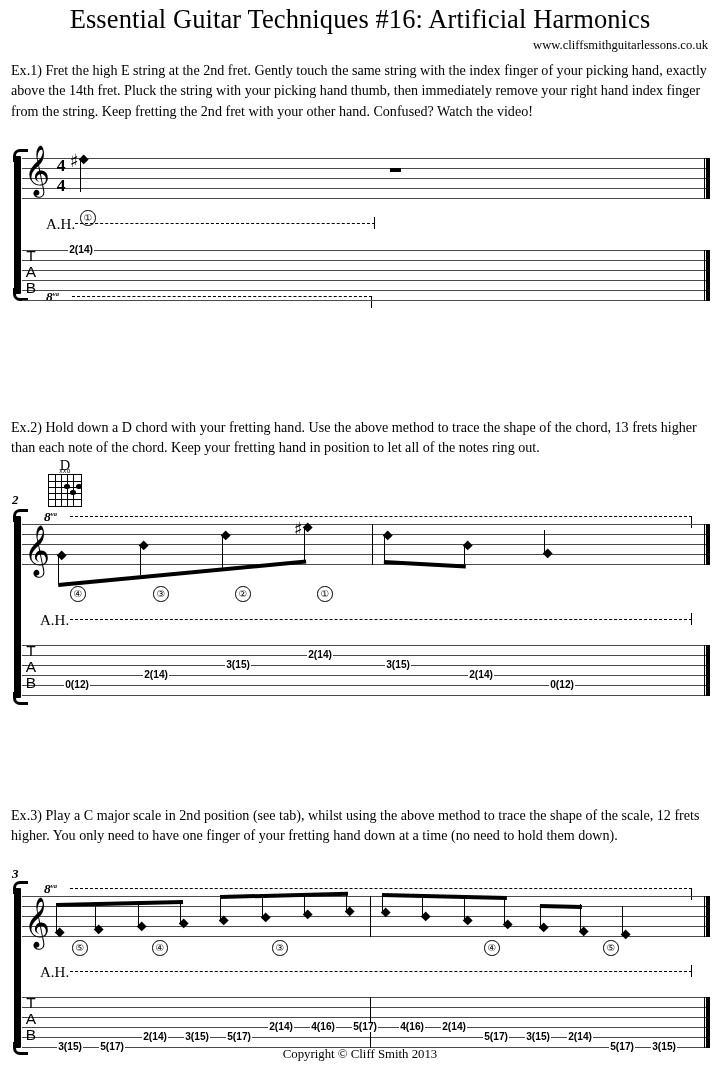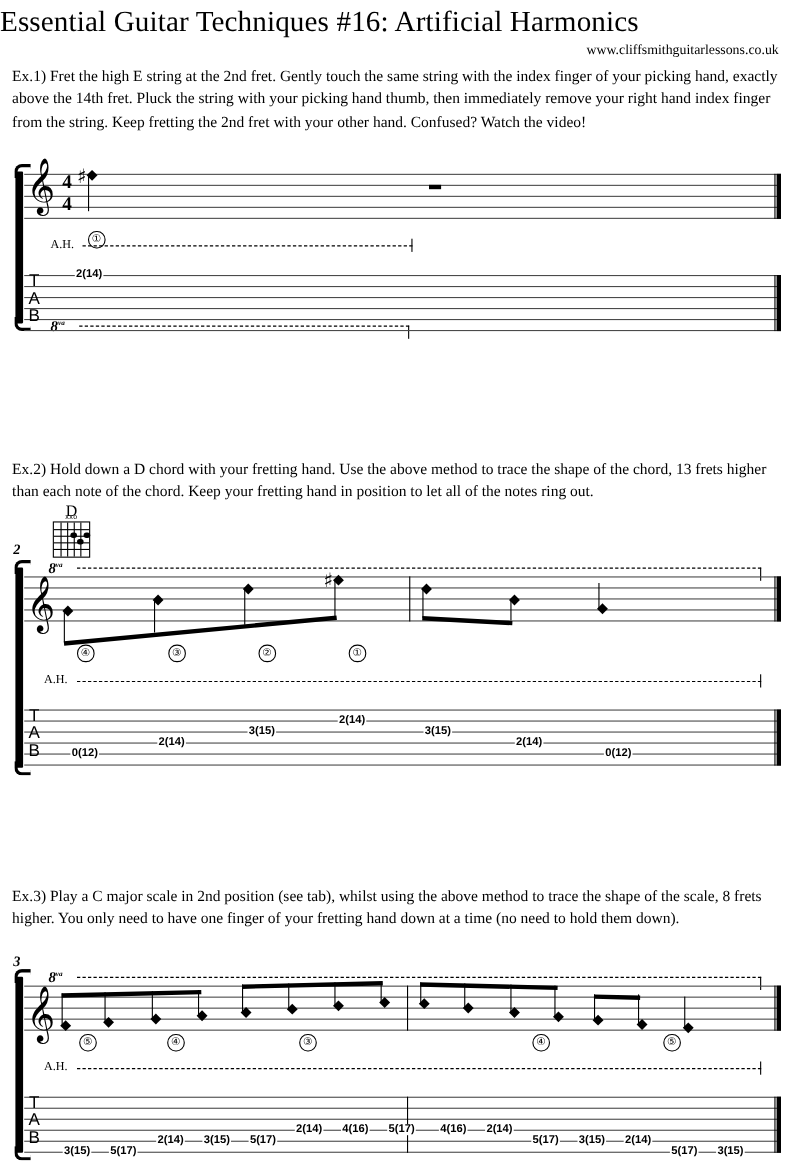--- a/index.html
+++ b/index.html
@@ -4,21 +4,21 @@
 <style>
   html,body{margin:0;padding:0;background:#ffffff;}
   body{
     width:720px;height:1068px;position:relative;overflow:hidden;
     font-family:"Liberation Serif","DejaVu Serif",serif;color:#000;
   }
   .page{position:absolute;inset:0;}
 
   
   .title{
-    position:absolute;left:0;right:0;top:4px;text-align:left;
+    position:absolute;left:0;right:0;top:4px;text-align:center;
     font-size:26.5px;letter-spacing:.1px;white-space:nowrap;
   }
   .website{
     position:absolute;right:12px;top:38px;font-size:12.6px;
   }
 
   
   .instr{
     position:absolute;left:11px;width:700px;
     font-size:14.1px;line-height:20.3px;text-align:left;
@@ -70,21 +70,21 @@
     position:absolute;font-style:italic;font-weight:bold;font-size:13.5px;
     font-family:"Liberation Serif",serif;
   }
   .ottava-label sup{font-size:6.5px;font-style:italic;font-weight:bold;}
   .ottava-line{
     position:absolute;height:0;border-top:1.4px dashed #000;
   }
   .ottava-end{position:absolute;width:1.4px;background:#000;}
 
   
-  .ah-label{position:absolute;font-size:11px;font-family:"Liberation Serif",serif;}
+  .ah-label{position:absolute;font-size:15px;font-family:"Liberation Serif",serif;}
   .ah-line{position:absolute;height:0;border-top:1.3px dashed #000;}
   .ah-end{position:absolute;width:1.4px;background:#000;}
 
   
   .nh{
     position:absolute;width:7.4px;height:7.4px;background:#000;
     transform:rotate(45deg);
   }
   .stem{position:absolute;width:1.3px;background:#000;}
   .beam{position:absolute;height:4.3px;background:#000;transform-origin:0 0;}
@@ -275,21 +275,21 @@
         <div class="fret" style="left: 363px; top: 15px;">3(15)</div>
         <div class="fret" style="left: 446px; top: 25px;">2(14)</div>
         <div class="fret" style="left: 527px; top: 35px;">0(12)</div>
       </div>
   <div class="circnum" style="left: 70px; top: 86px;">④</div>
       <div class="circnum" style="left: 153px; top: 86px;">③</div>
       <div class="circnum" style="left: 235px; top: 86px;">②</div>
       <div class="circnum" style="left: 317px; top: 86px;">①</div>
     </div>
 
-  <div class="instr" style="top:805px;">Ex.3) Play a C major scale in 2nd position (see tab), whilst using the above method to trace the shape of the scale, 8 frets higher. You only need to have one finger of your fretting hand down at a time (no need to hold them down).</div>
+  <div class="instr" style="top:805px;">Ex.3) Play a C major scale in 2nd position (see tab), whilst using the above method to trace the shape of the scale, 12 frets higher. You only need to have one finger of your fretting hand down at a time (no need to hold them down).</div>
 
   <div class="system" id="sys3" style="top:872px;height:175px;">
     <div class="measnum" style="left:12px;top:-6px;">3</div>
     <div class="brace" style="top:16px;height:160px;"></div>
 
     <div class="ottava-label" style="left:44px;top:9px;"><span>8</span><sup>va</sup></div>
     <div class="ottava-line" style="left:70px;top:16px;width:622px;"></div>
     <div class="ottava-end" style="left:691px;top:16px;height:12px;"></div>
 
     <div class="staff" style="top:24px;height:42px;">
@@ -375,13 +375,14 @@
         <div class="fret" style="left: 587px; top: 45px;">5(17)</div>
         <div class="fret" style="left: 629px; top: 45px;">3(15)</div>
       </div>
   <div class="circnum" style="left: 72px; top: 68px;">⑤</div>
       <div class="circnum" style="left: 152px; top: 68px;">④</div>
       <div class="circnum" style="left: 272px; top: 68px;">③</div>
       <div class="circnum" style="left: 484px; top: 68px;">④</div>
       <div class="circnum" style="left: 603px; top: 68px;">⑤</div>
     </div>
 
+  <div class="copyright">Copyright © Cliff Smith 2013</div>
 </div>
 
 </body></html>

